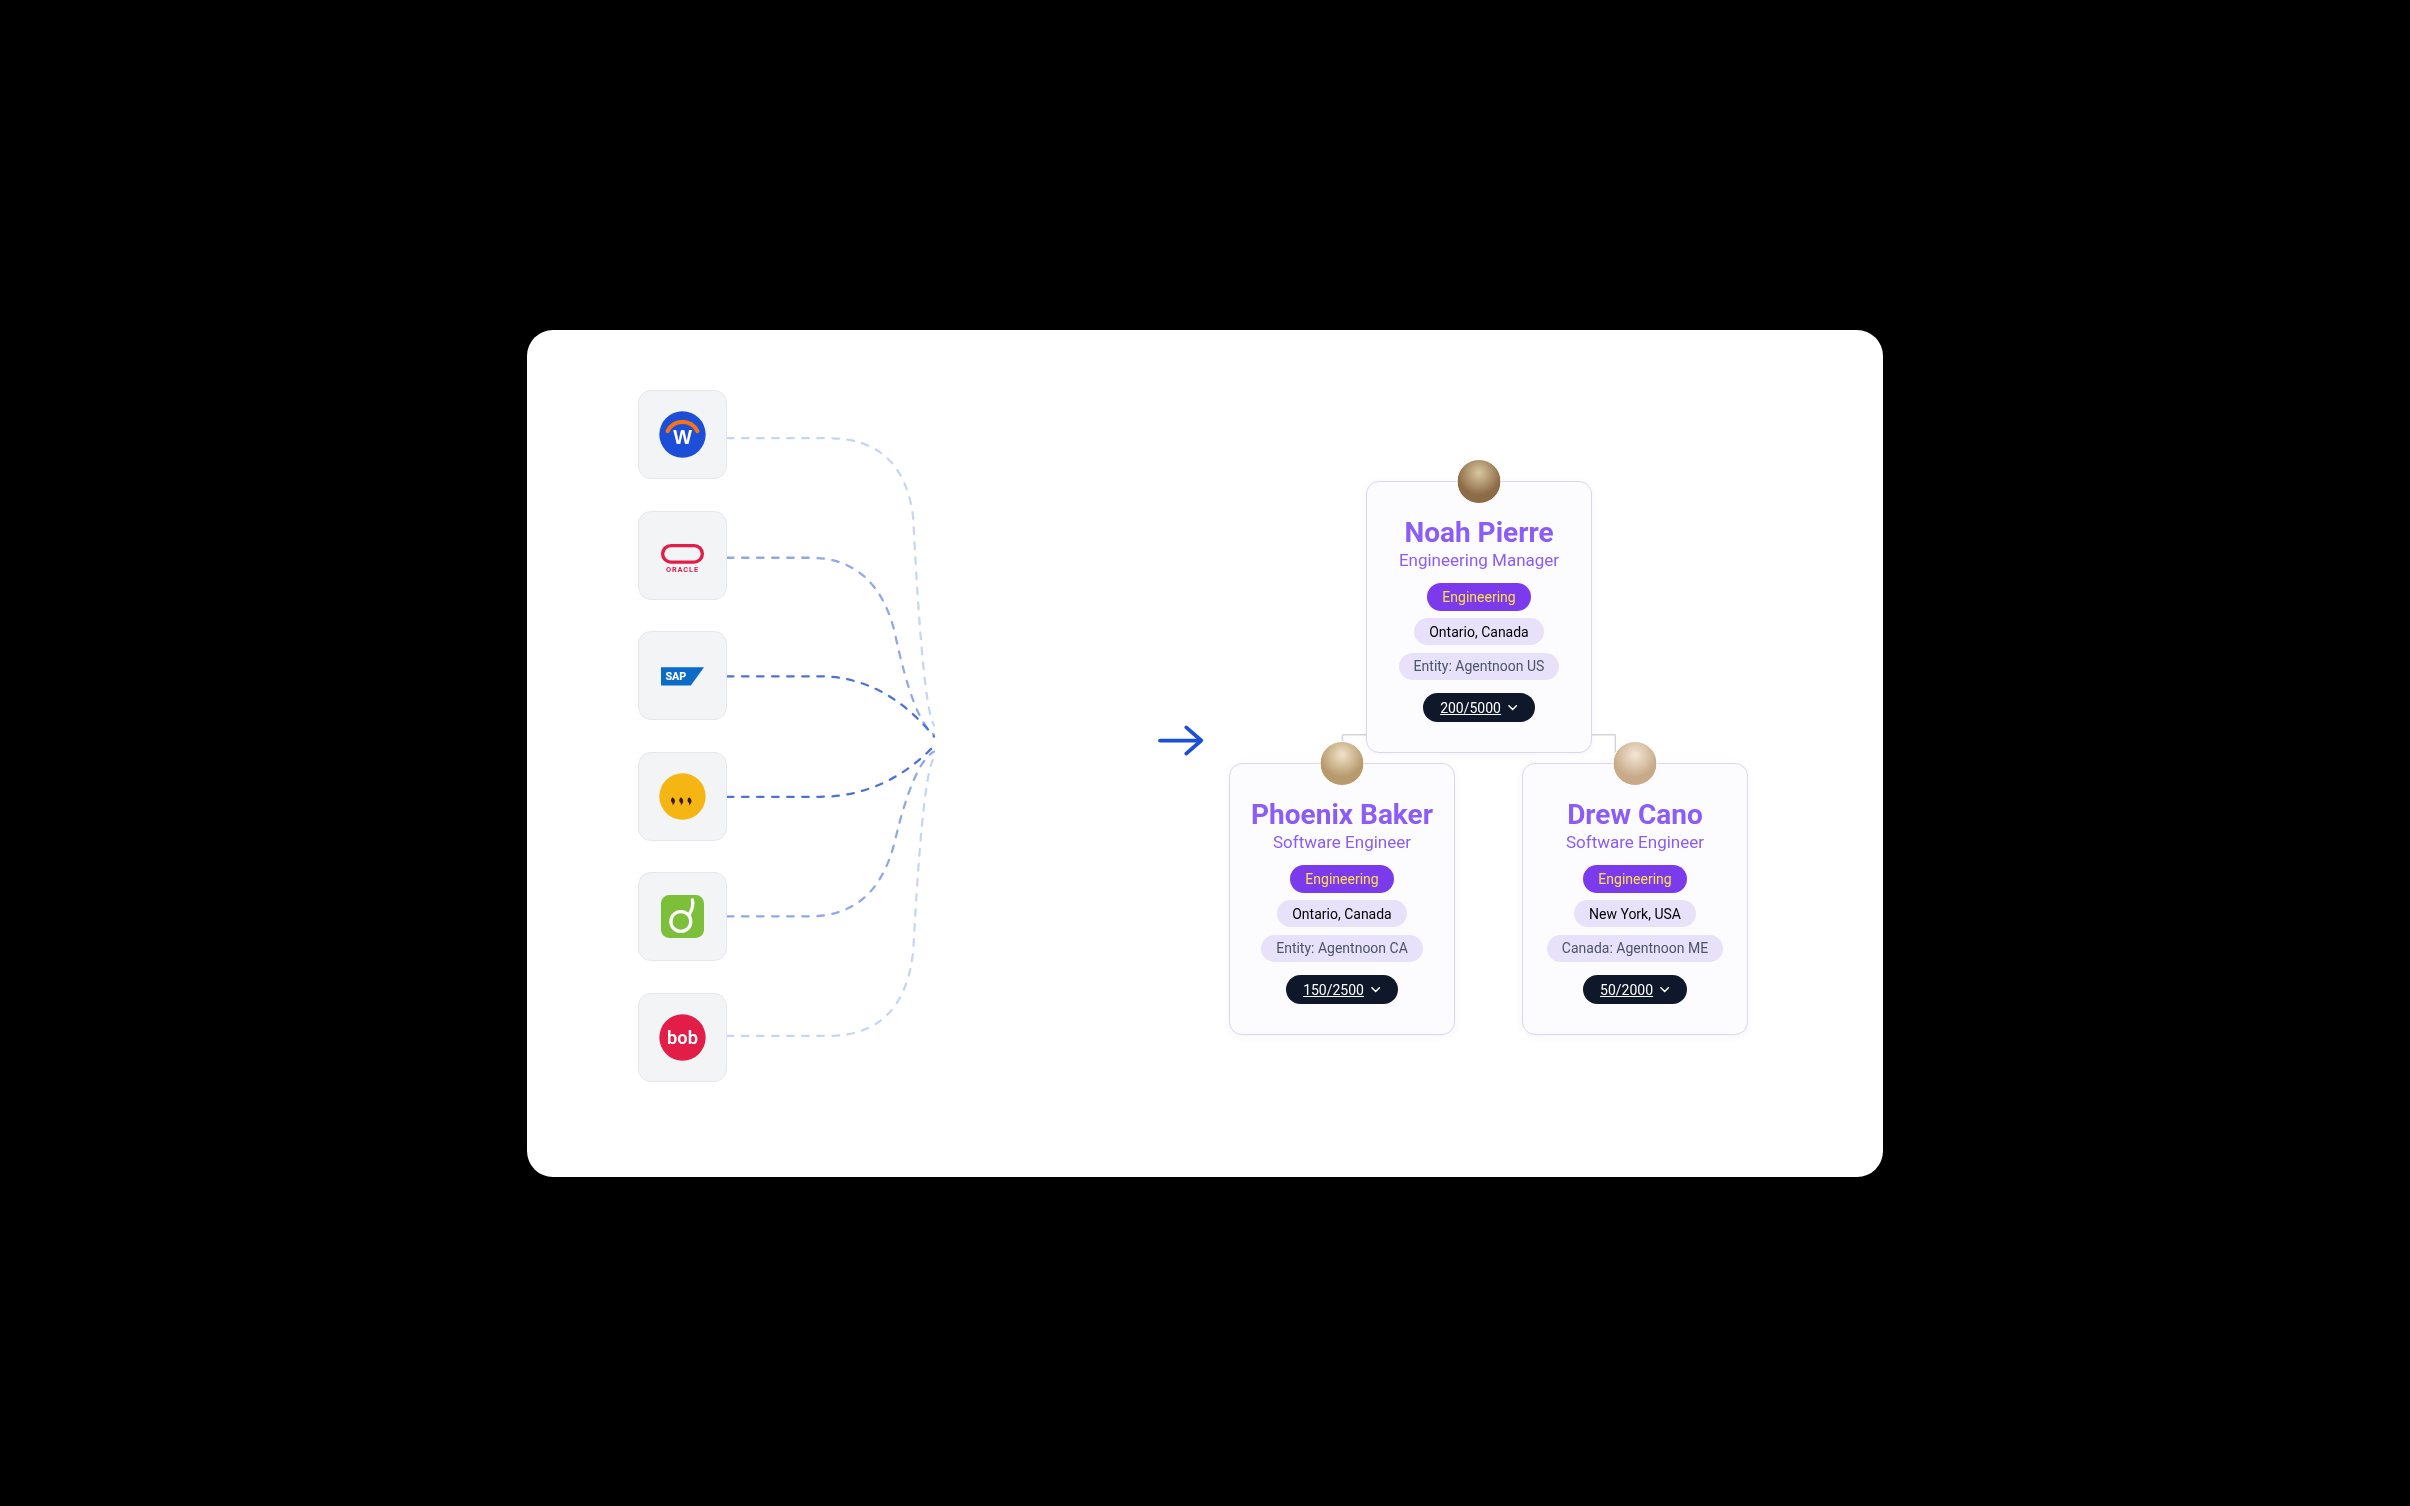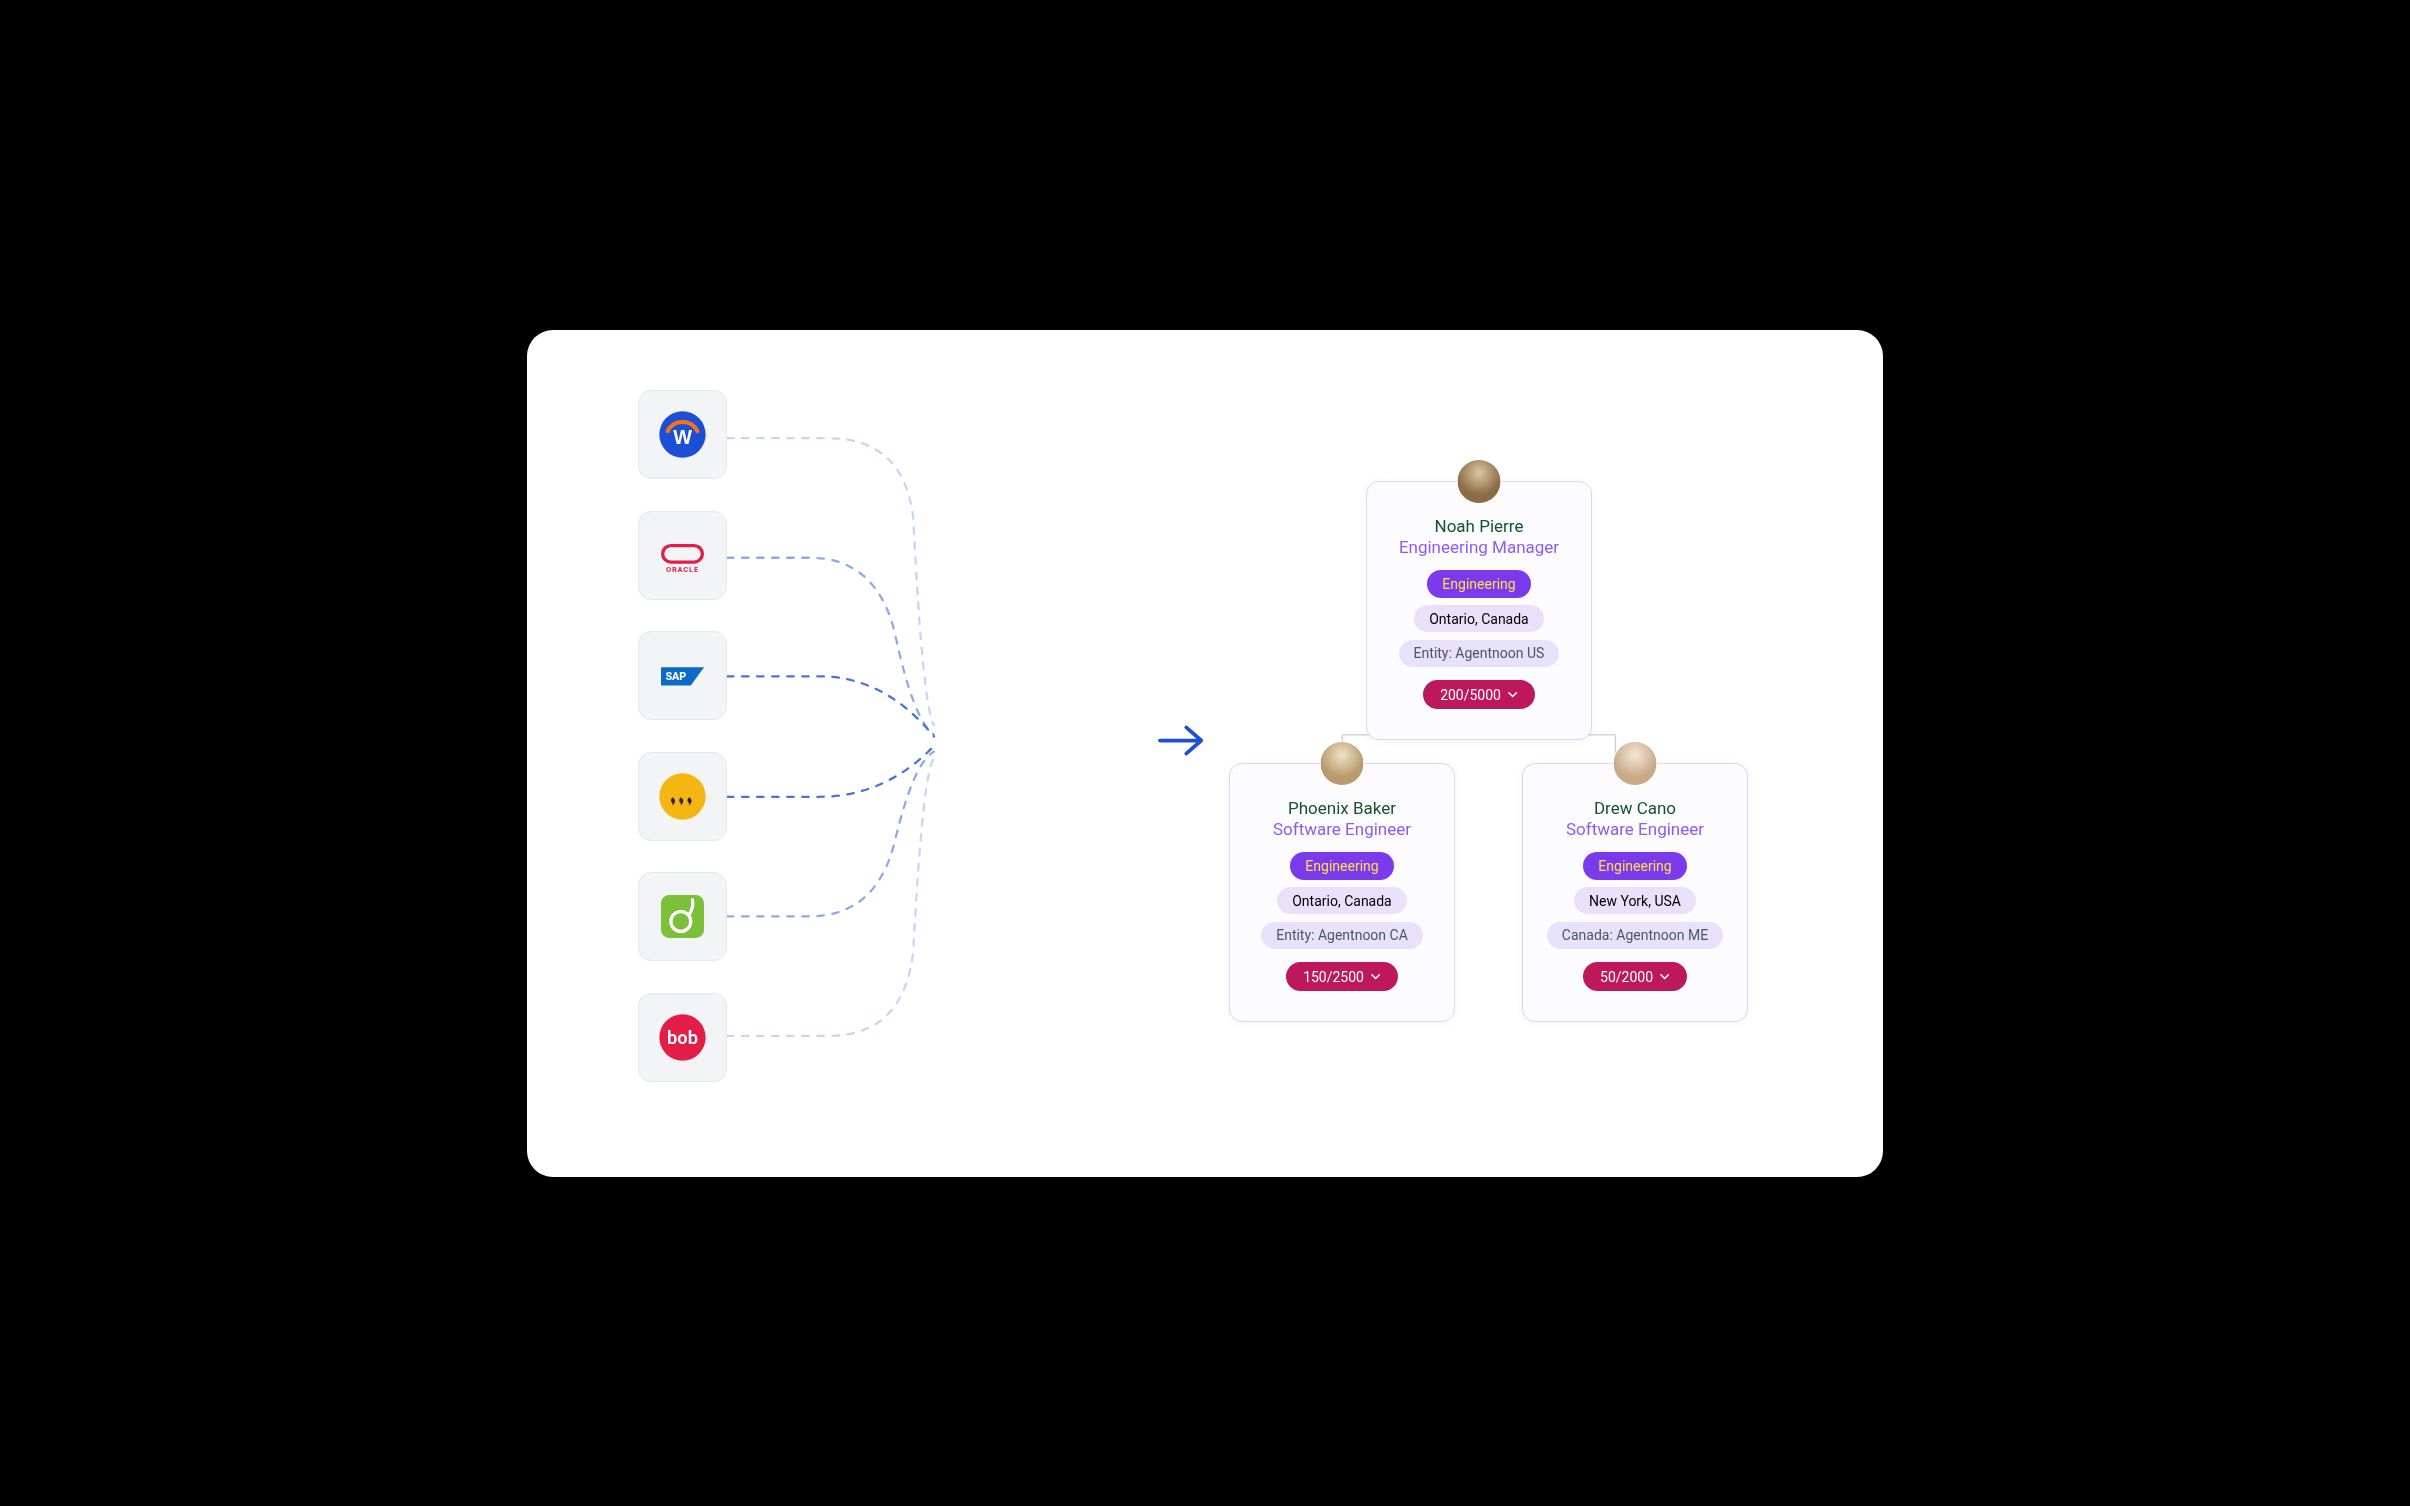--- a/index.html
+++ b/index.html
@@ -87,48 +87,49 @@
     left: 50%;
     transform: translateX(-50%);
     width: 45px;
     height: 45px;
     border-radius: 50%;
     border: 1.9px solid #fff;
     background-size: cover;
     background-position: center;
   }
   .card-name {
-    font-size: 17px;
-    font-weight: 400;
-    color: #14532d;
+    font-size: 28px;
+    font-weight: 700;
+    color: #8b5cf6;
     margin-bottom: 1.9px;
   }
   .card-role {
     font-size: 17px;
     color: #8b5cf6;
     margin-bottom: 13px;
   }
   .pill {
     border-radius: 941px;
     padding: 5.6px 15px;
     font-size: 14px;
     margin-bottom: 7.5px;
     white-space: nowrap;
   }
   .pill-dept { background: #7c3aed; color: #fde047; }
   .pill-loc  { background: #e7e2fa; color: #000000; }
   .pill-ent  { background: #e7e2fa; color: #4b5563; }
   .pill-stats {
-    background: #be185d;
+    background: #0f172a;
     color: #fff;
     display: inline-flex;
     align-items: center;
     gap: 5.6px;
     padding: 6.6px 17px;
     margin-top: 5.6px;
+    text-decoration: underline;
   }
   .pill-stats svg { width: 11.3px; height: 11.3px; }
   
   .connectors {
     position: absolute;
     inset: 0;
     pointer-events: none;
   }
   
   .av1 { background: radial-gradient(circle at 50% 30%, #d9c7a0, #8c6b47 60%); }

